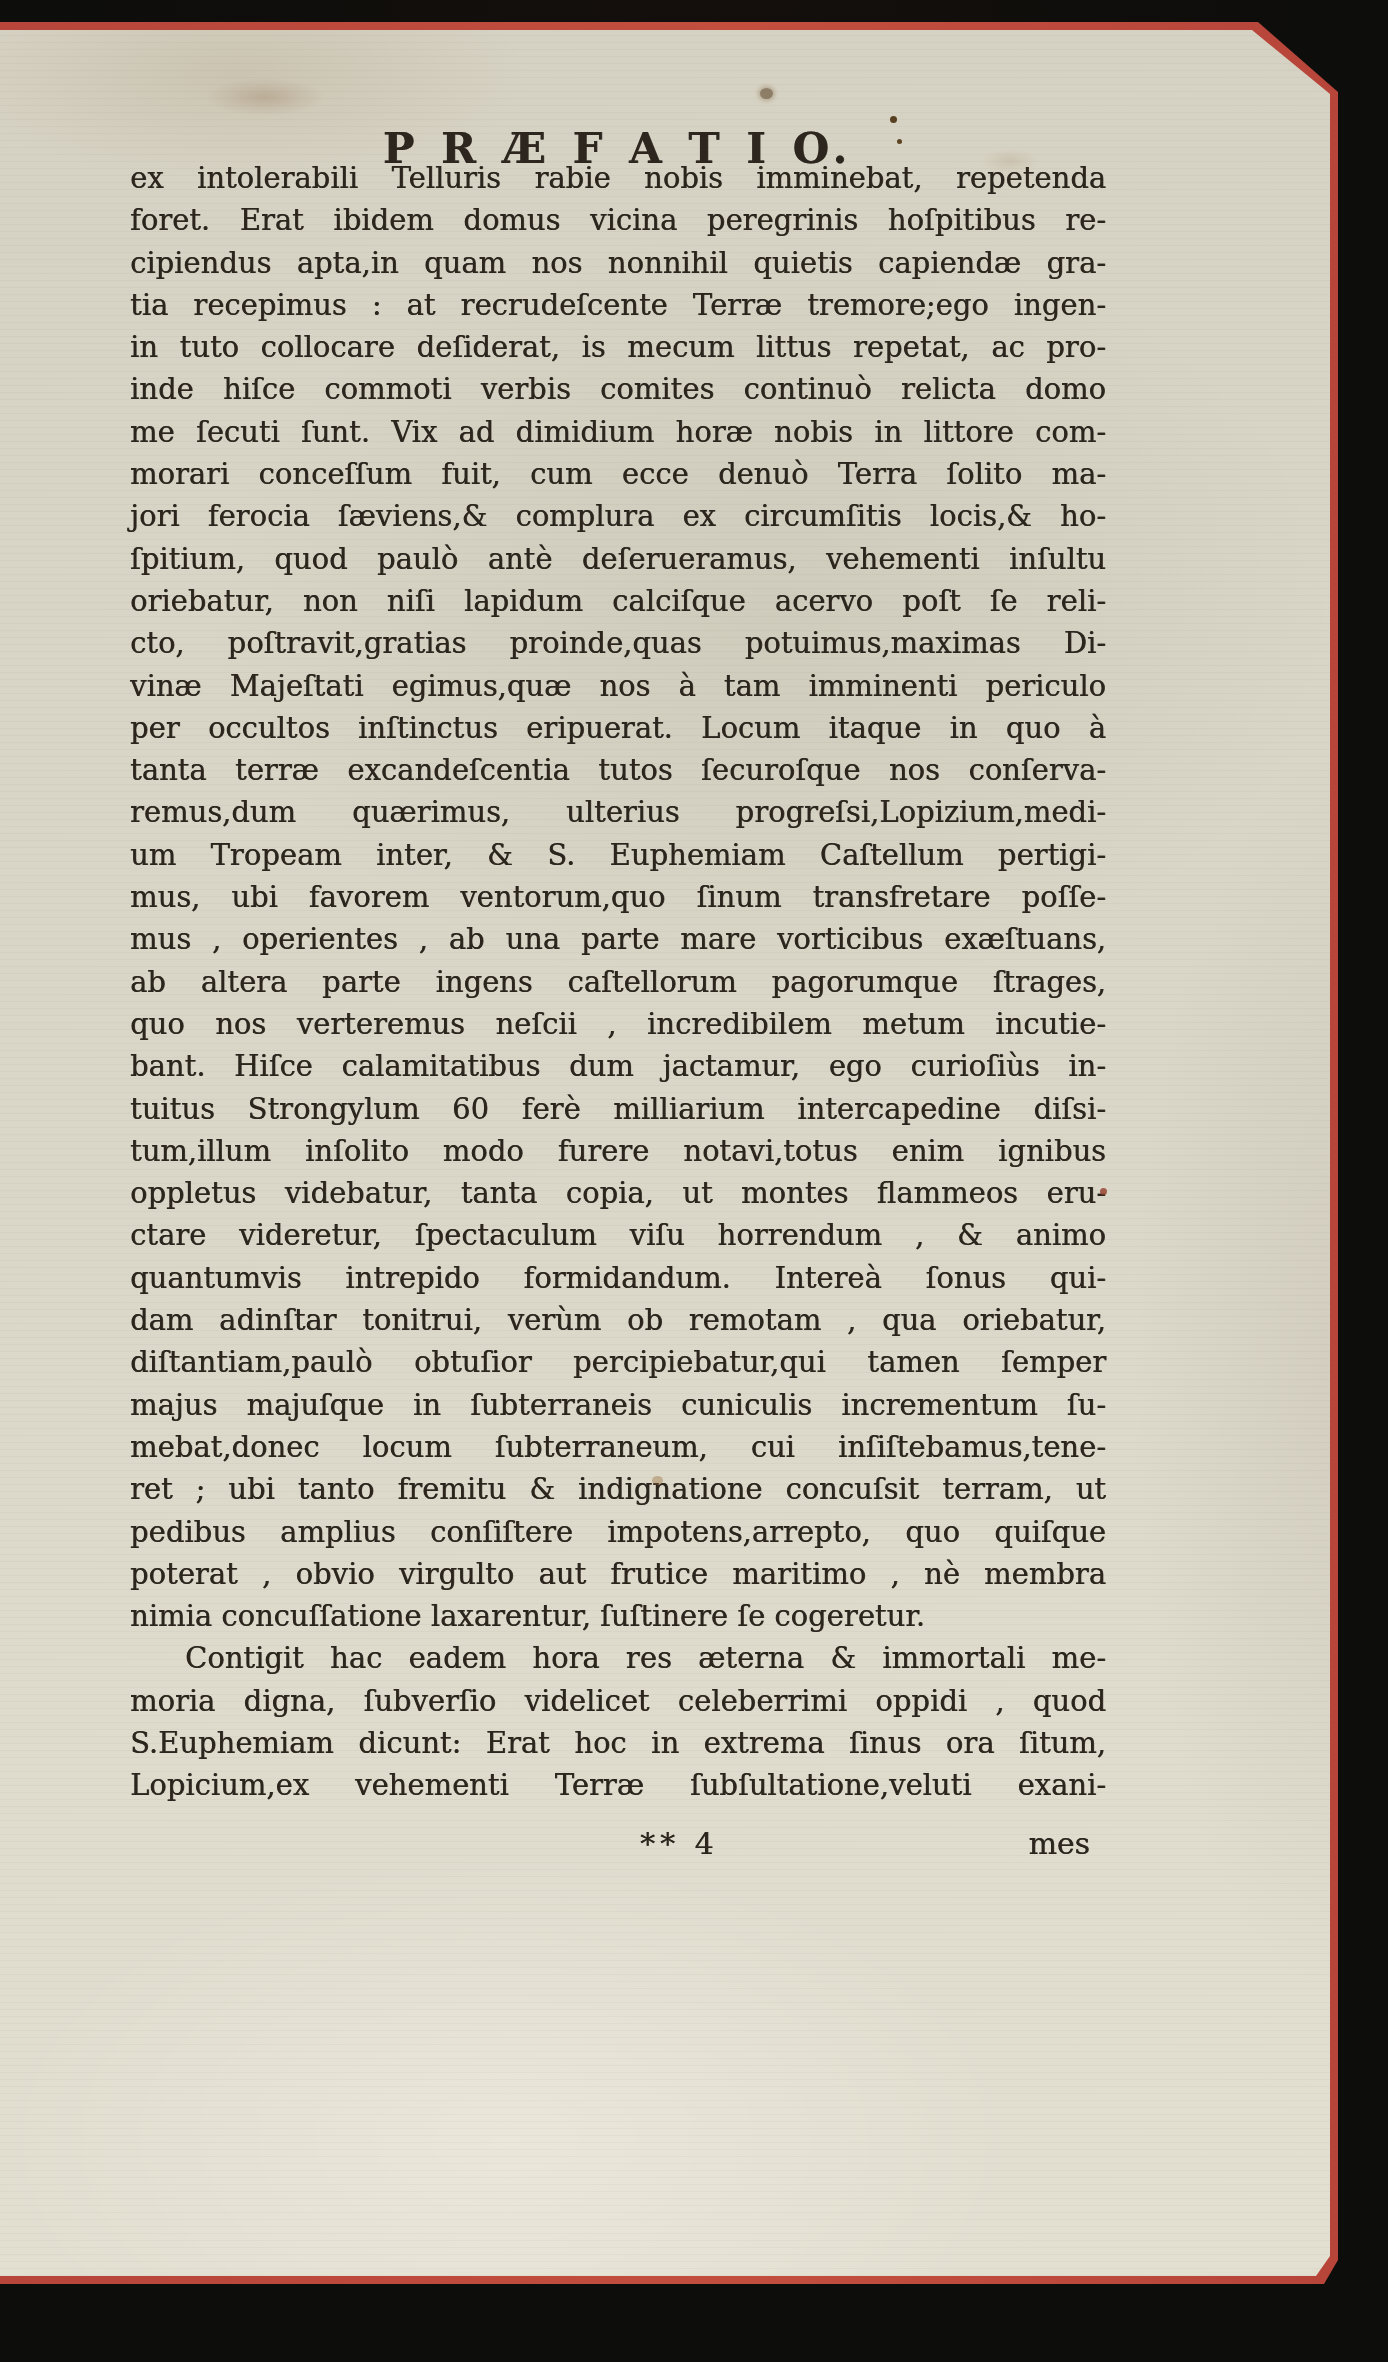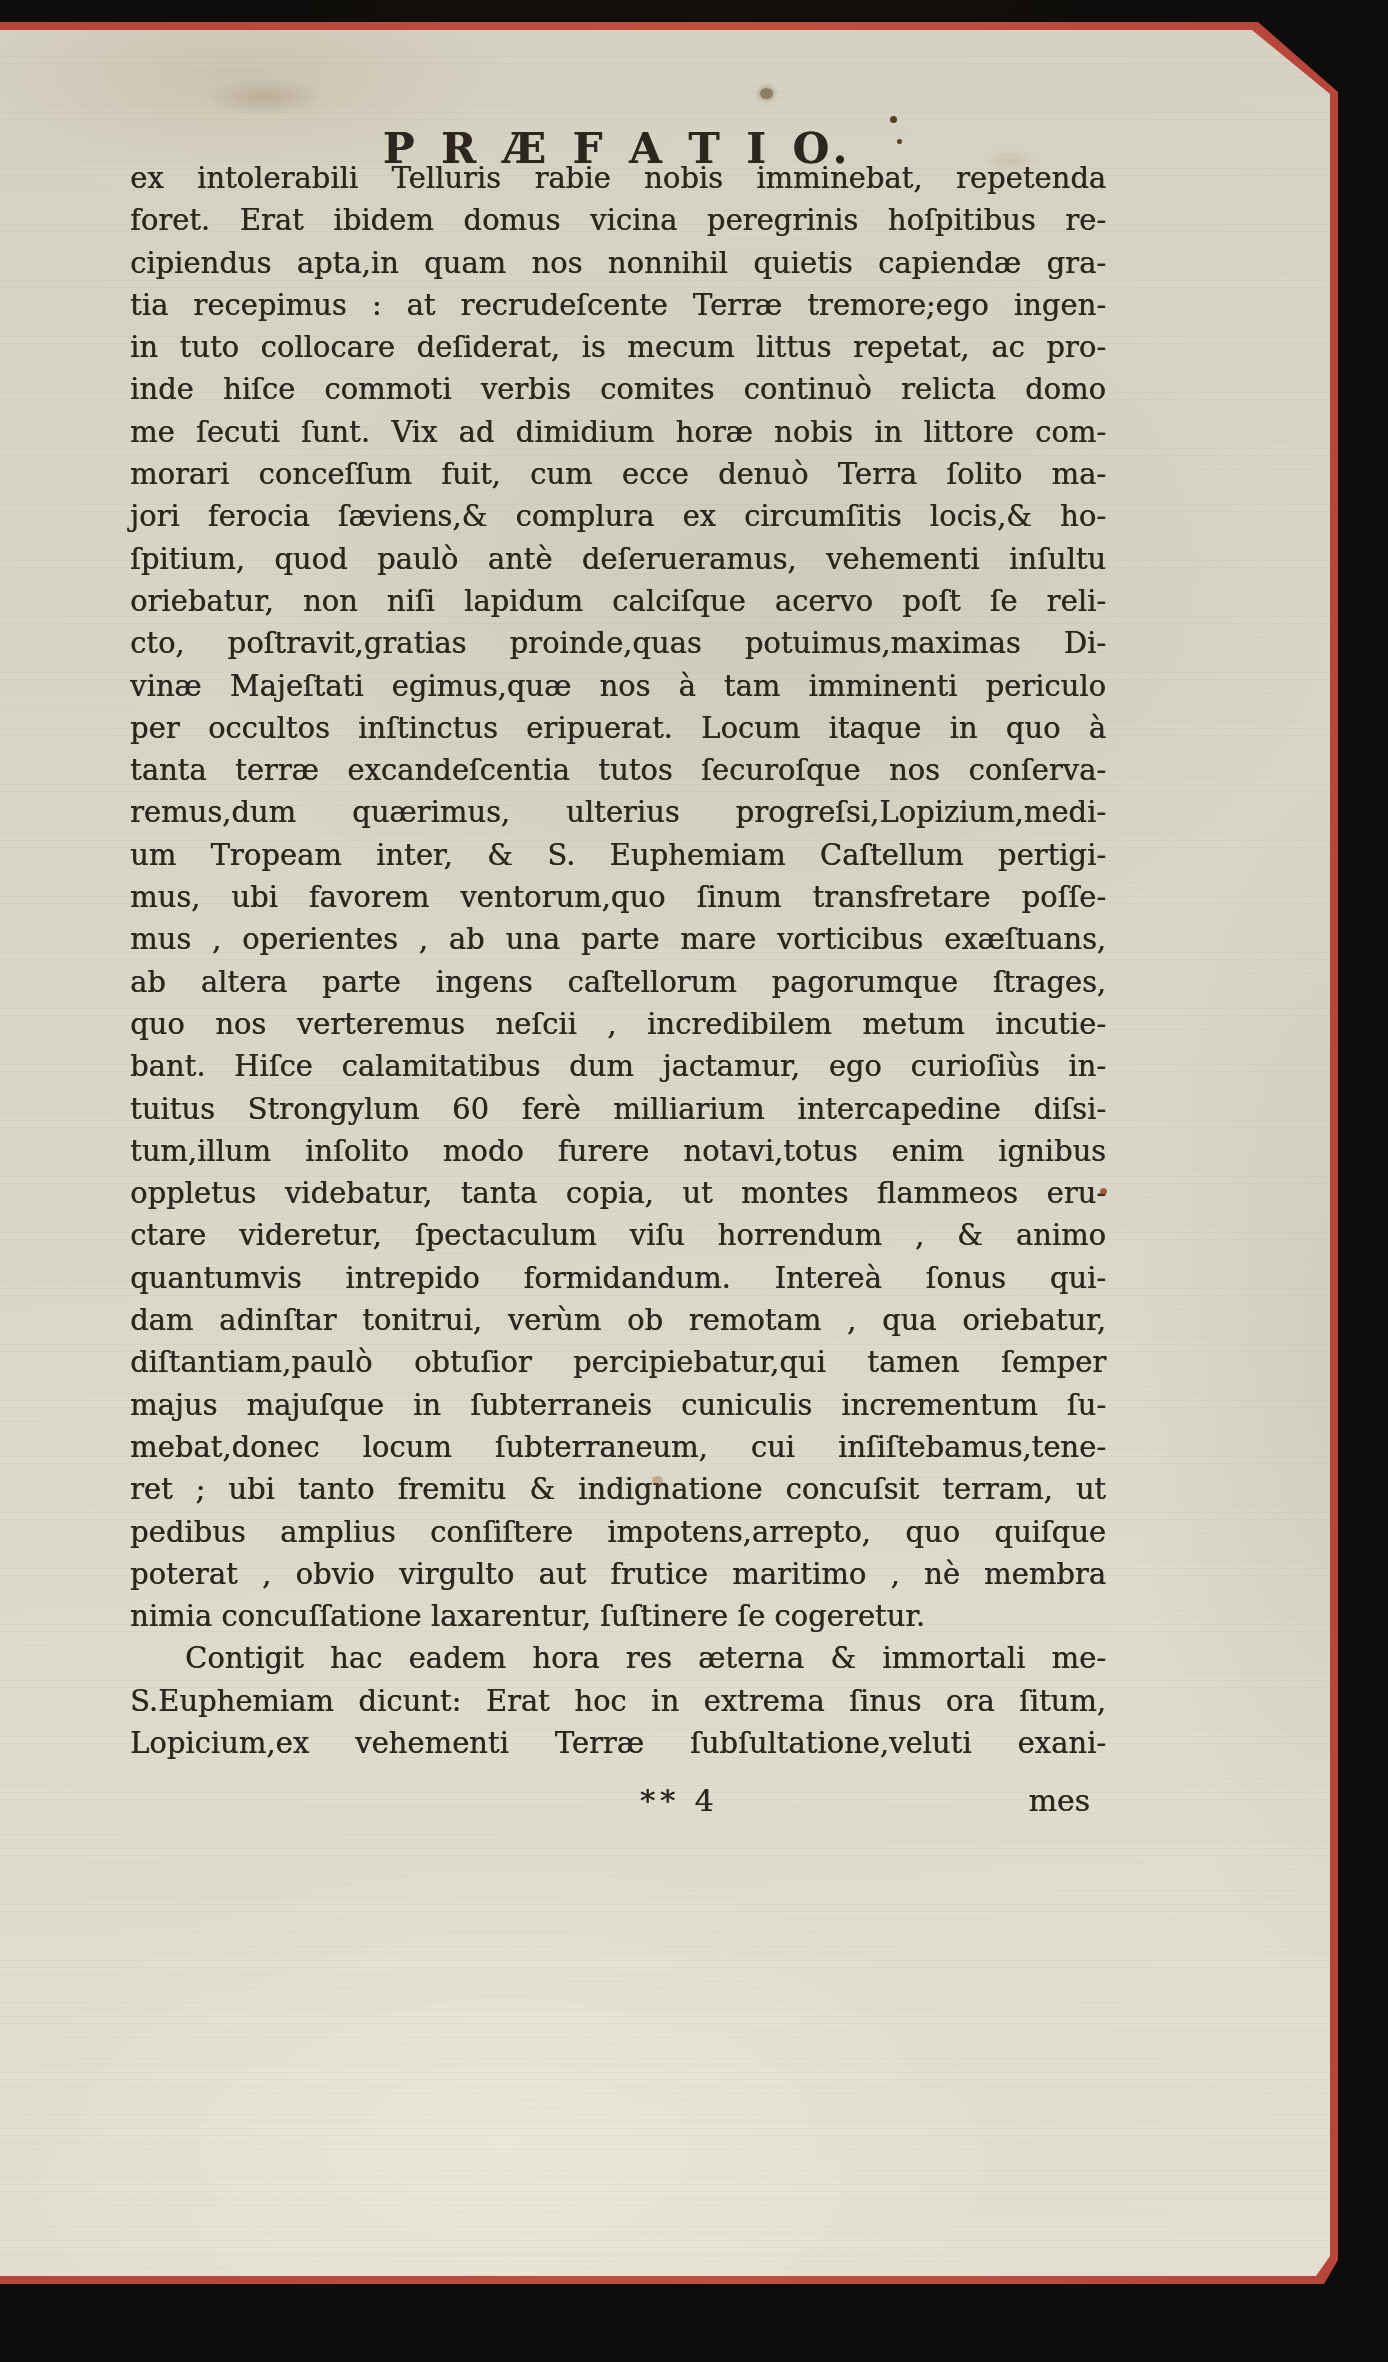--- a/index.html
+++ b/index.html
@@ -110,20 +110,21 @@
               <div class="line">diſtantiam,paulò obtuſior percipiebatur,qui tamen ſemper</div>
               <div class="line">majus majuſque in ſubterraneis cuniculis incrementum ſu-</div>
               <div class="line">mebat,donec locum ſubterraneum, cui inſiſtebamus,tene-</div>
               <div class="line">ret ; ubi tanto fremitu &amp; indignatione concuſsit terram, ut</div>
               <div class="line">pedibus amplius conſiſtere impotens,arrepto, quo quiſque</div>
               <div class="line">poterat , obvio virgulto aut frutice maritimo , nè membra</div>
               <div class="line loose">nimia concuſſatione laxarentur, ſuſtinere ſe cogeretur.</div>
             </div>
             <div>
               <div class="line indent">Contigit hac eadem hora res æterna &amp; immortali me-</div>
+              <div class="line">moria digna, ſubverſio videlicet celeberrimi oppidi , quod</div>
               <div class="line">S.Euphemiam dicunt: Erat hoc in extrema ſinus ora ſitum,</div>
               <div class="line">Lopicium,ex vehementi Terræ ſubſultatione,veluti exani-</div>
             </div>
           </div>
         <div class="sigline">
           <span class="sig">** 4</span>
           <span class="catchword">mes</span>
         </div>
       </div>
       <div class="stain s1"></div>

